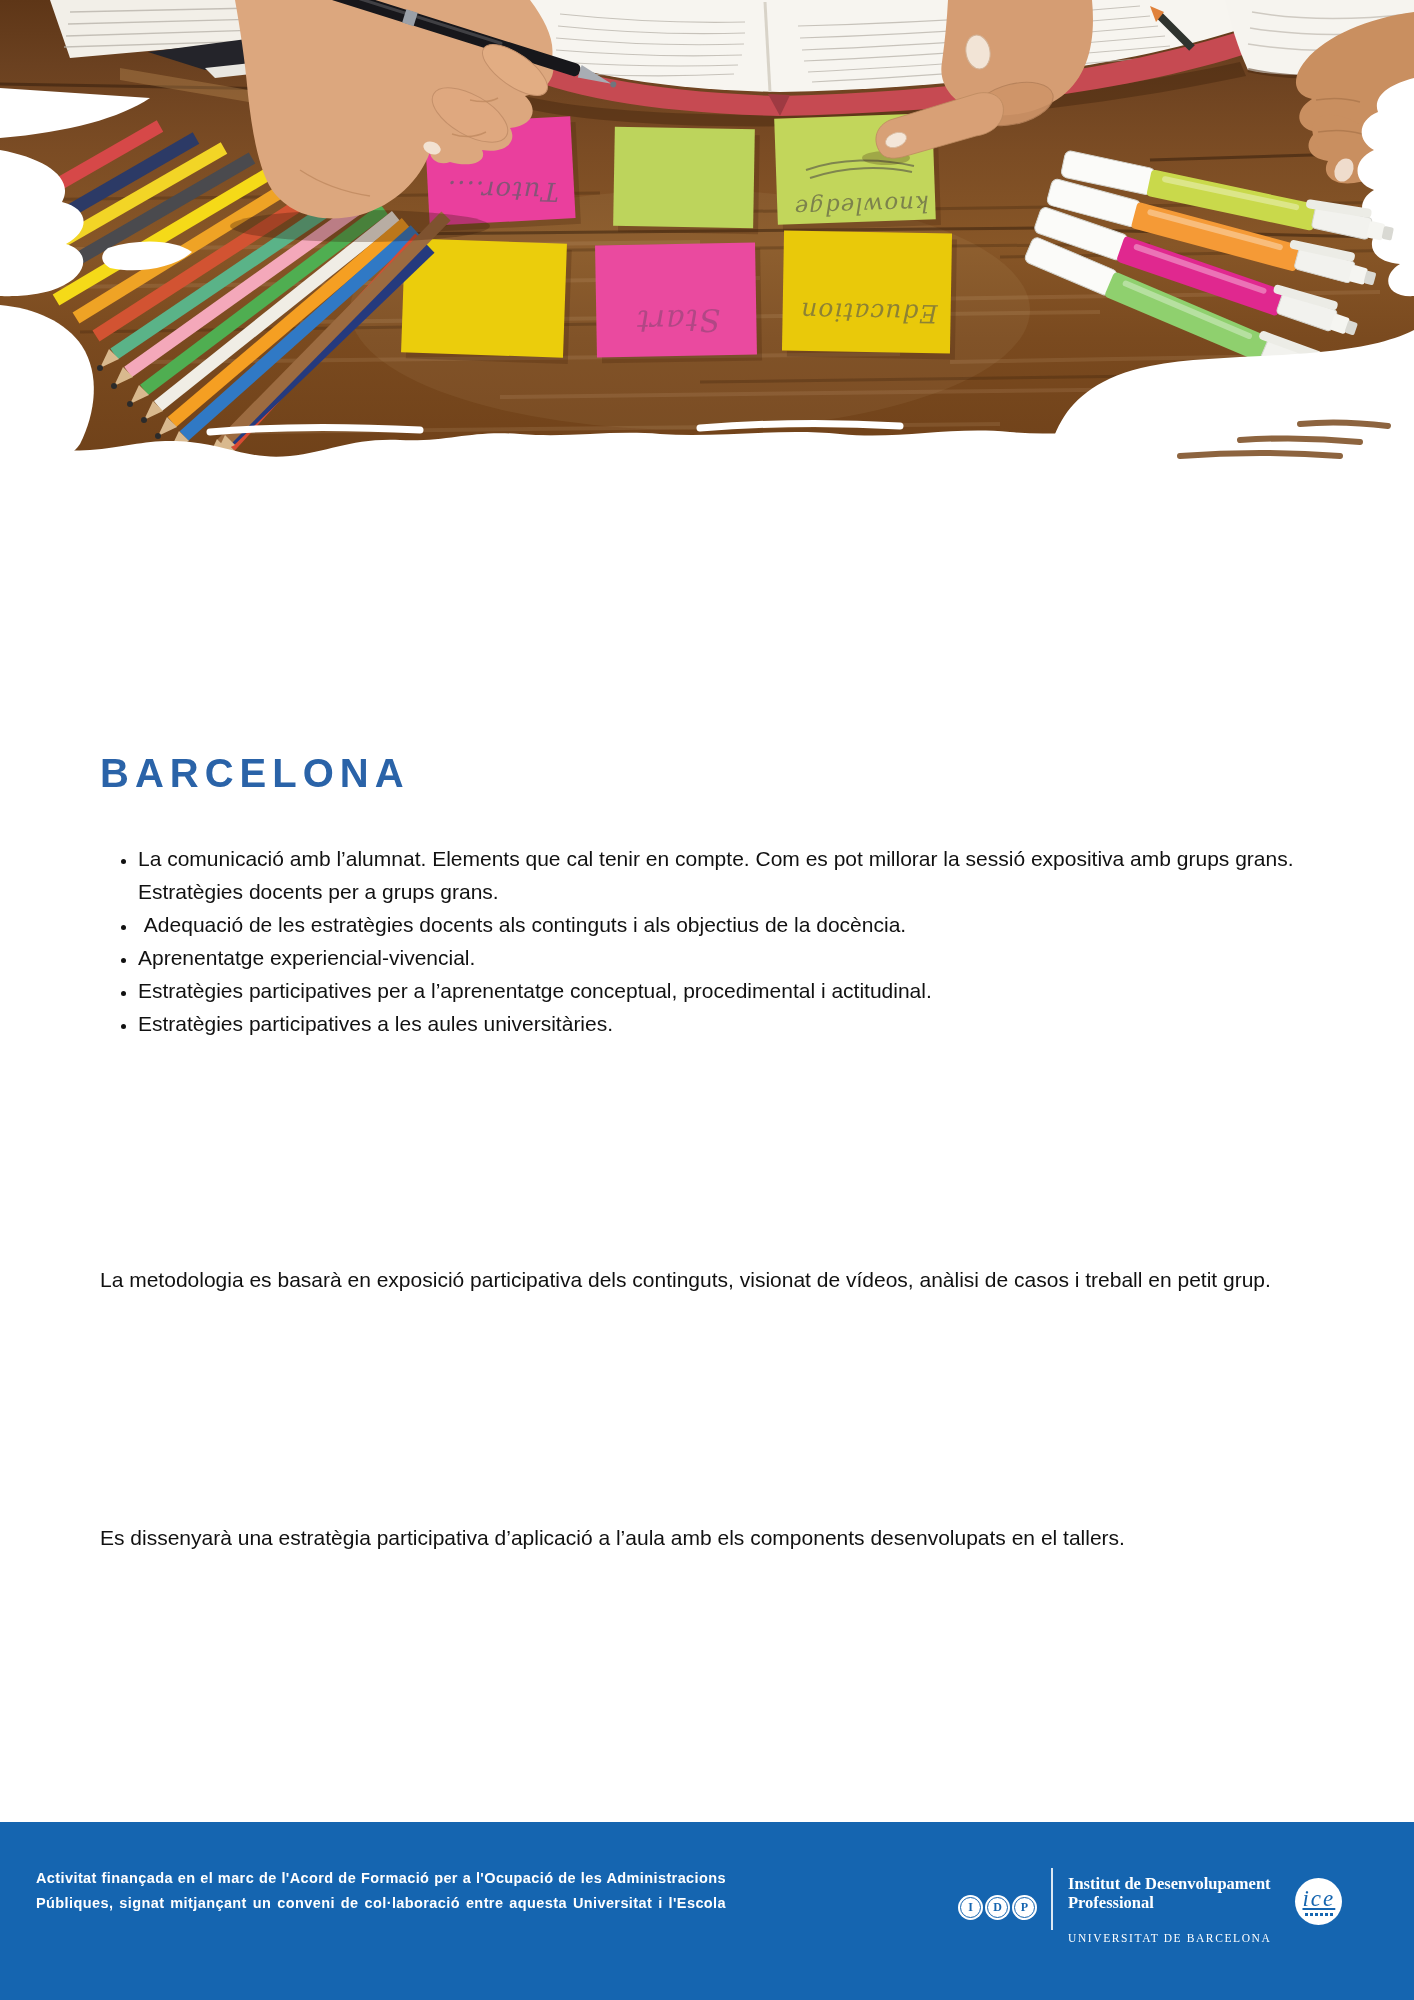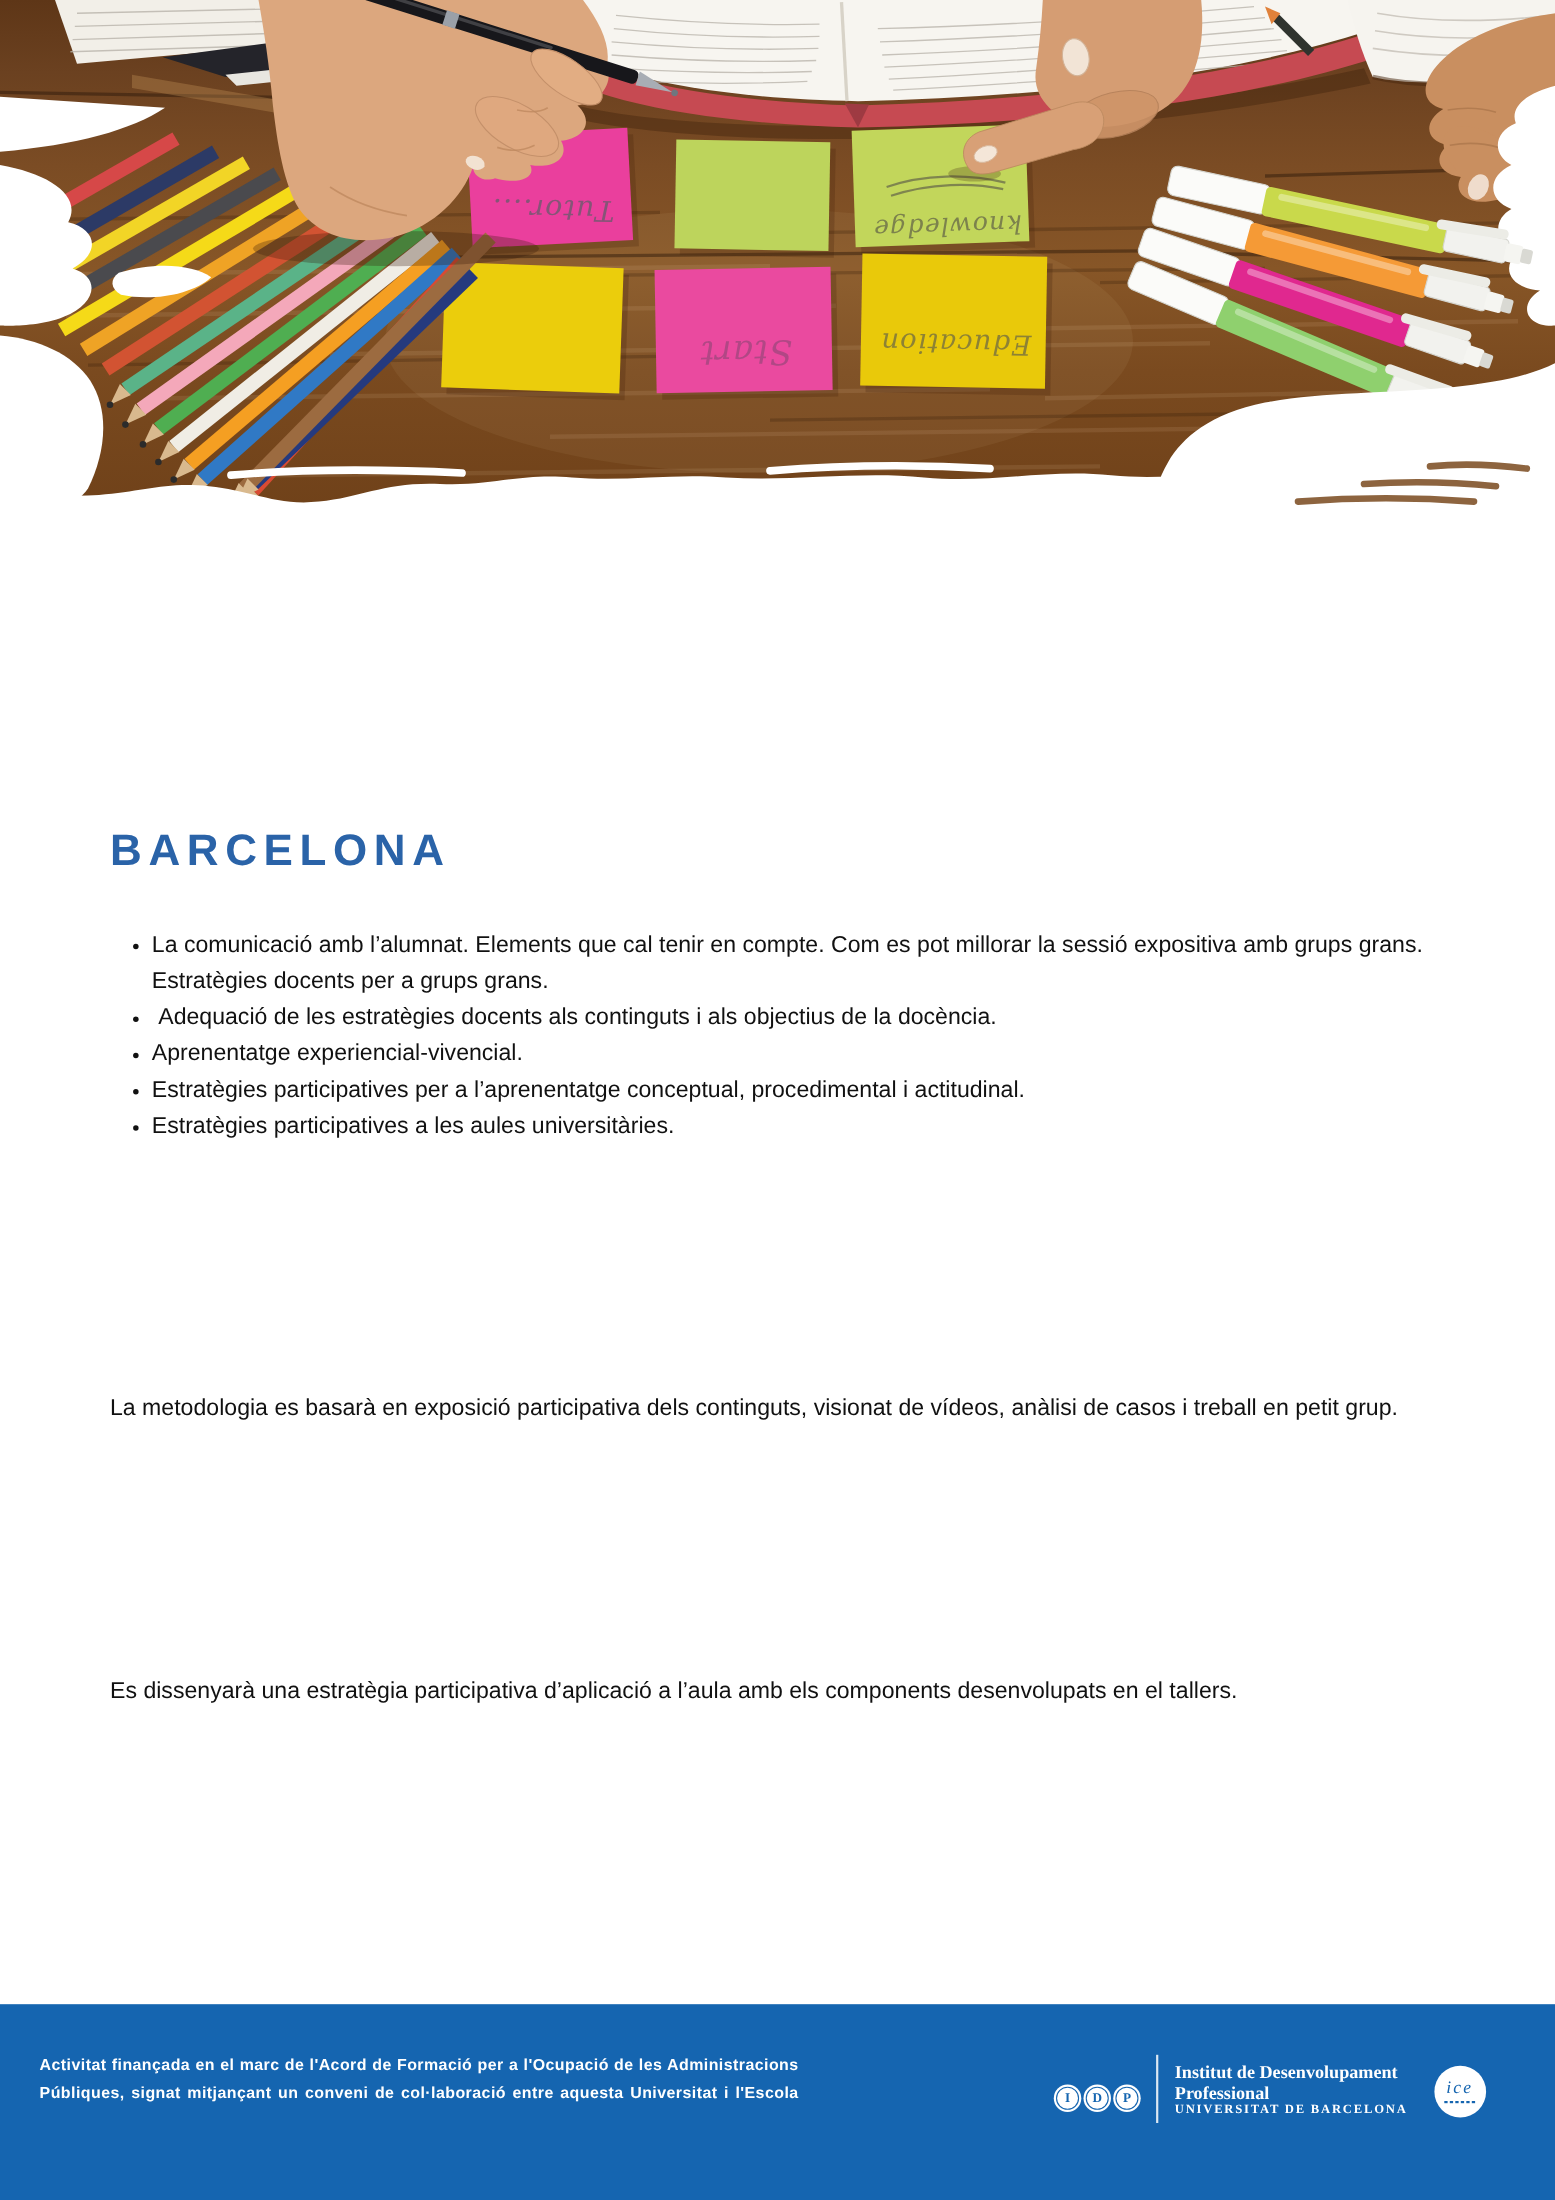--- a/index.html
+++ b/index.html
@@ -27,25 +27,25 @@
   .logos{position:absolute;left:958px;top:46px;display:flex;align-items:flex-start;}
   .idp-circles{display:flex;gap:2px;margin-top:27px;}
   .idp-circle{width:25px;height:25px;border-radius:50%;background:#fff;
               display:flex;align-items:center;justify-content:center;}
   .idp-ring{width:19px;height:19px;border:1.5px solid #1565b0;border-radius:50%;
             display:flex;align-items:center;justify-content:center;
             font-family:"Liberation Serif",serif;font-weight:700;font-size:12px;color:#1565b0;}
   .idp-divider{width:2px;height:62px;background:rgba(255,255,255,.85);margin:0 15px 0 14px;}
   .idp-text{margin-top:6px;color:#fff;font-family:"Liberation Serif",serif;}
   .idp-l1,.idp-l2{font-weight:700;font-size:16.5px;line-height:19px;}
-  .idp-l3{font-size:11.5px;letter-spacing:1.6px;margin-top:0;font-weight:700;}
+  .idp-l3{font-size:11.5px;letter-spacing:1.6px;margin-top:20px;font-weight:400;}
   .ice{margin-left:24px;margin-top:10px;width:47px;height:47px;border-radius:50%;background:#fff;
        display:flex;flex-direction:column;align-items:center;justify-content:center;}
-  .ice-label{font-family:"Liberation Serif",serif;font-style:italic;font-size:16px;
-             color:#1565b0;letter-spacing:2px;line-height:1;}
+  .ice-label{font-family:"Liberation Serif",serif;font-style:italic;font-size:23px;
+             color:#1565b0;letter-spacing:2px;line-height:1;text-decoration:underline;}
   .ice-dots{display:flex;gap:2.5px;margin-top:3px;}
   .ice-dots i{width:2.5px;height:2.5px;background:#1565b0;display:block;}
   .hand-txt{font-family:"DejaVu Serif",serif;font-style:italic;letter-spacing:1px;opacity:.8;}
 </style>
 </head>
 <body>
 
 <div class="page">
 
   <div class="hero">

